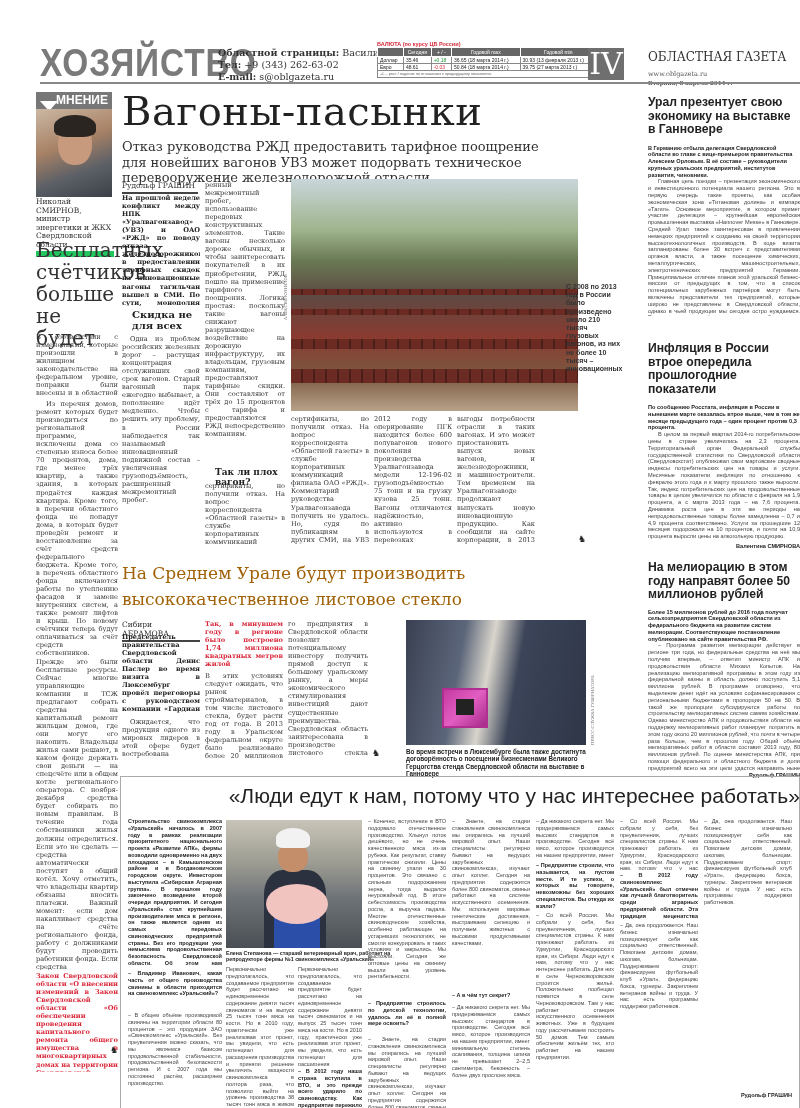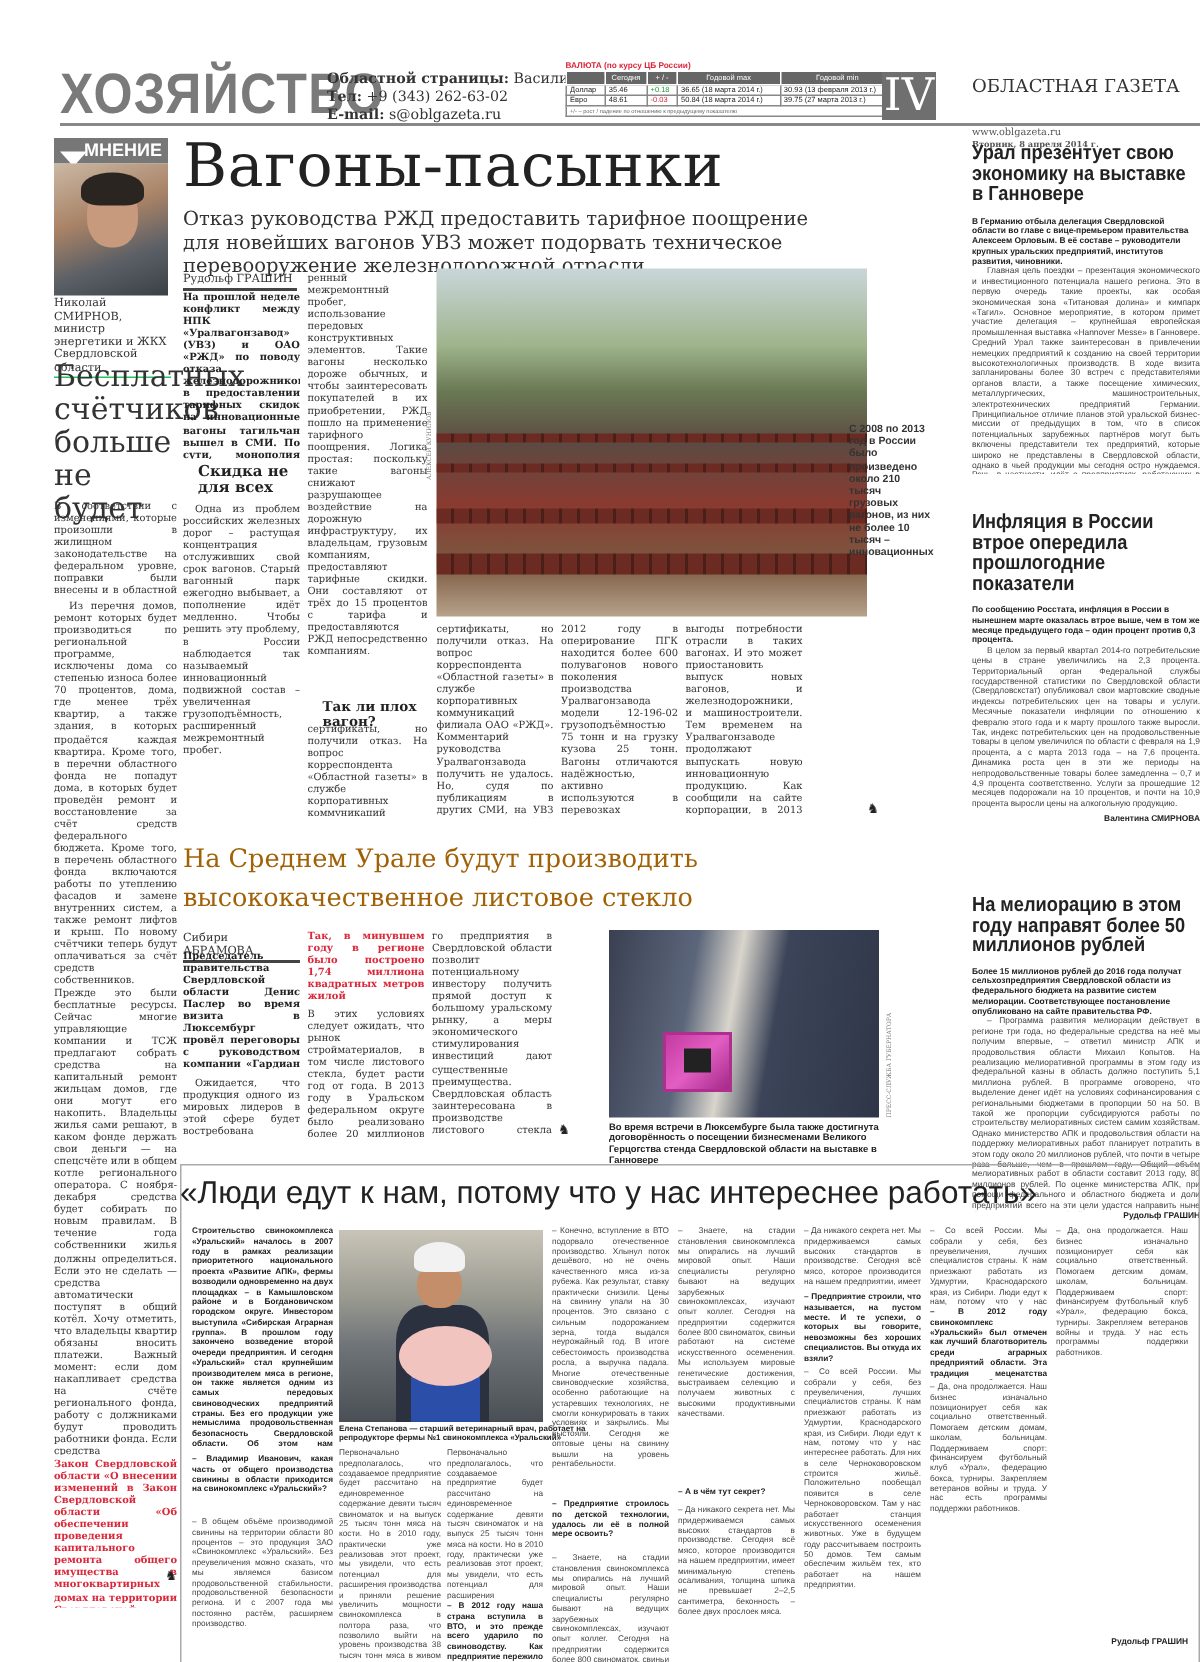--- a/index.html
+++ b/index.html
@@ -10,29 +10,29 @@
   .editor b { font-weight: bold; }
   .fx { left: 377px; top: 41px; width: 220px; font-family: "Liberation Sans", sans-serif; }
   .fx-title { font-size: 5.5px; font-weight: bold; color: #d8283a; }
   .fx table { border-collapse: collapse; width: 100%; font-size: 5px; }
   .fx th { background: #666; color: #fff; font-weight: normal; padding: 1px 2px; border: 1px solid #fff; }
   .fx td { border: 1px solid #888; padding: 0 2px; }
   .fx .up { color: #1a9a3a; } .fx .down { color: #d8283a; }
   .fx-note { font-size: 3.8px; color: #666; border: 1px solid #888; border-top: none; padding: 1px 2px; }
   .pagenum { left: 588px; top: 48px; width: 36px; height: 32px; background: #6f6f6f; color: #fff; font-size: 30px; text-align: center; line-height: 32px; font-family: "DejaVu Serif", serif; }
   .paper { left: 648px; top: 50px; font-size: 12px; color: #333; }
-  .paper .url { font-size: 6.5px; color: #555; margin-top: 20px; }
+  .paper .url { font-size: 6.5px; color: #555; margin-top: 6px; }
   .paper .date { font-size: 5.5px; color: #555; font-weight: bold; margin-top: 2px; }
   .rule { left: 40px; top: 82px; width: 760px; height: 2px; background: #888; }
   .opinion-tag { left: 36px; top: 92px; width: 76px; height: 17px; background: #777; color: #fff; font-family: "Liberation Sans", sans-serif; font-weight: bold; font-size: 12px; text-align: right; padding-right: 4px; line-height: 17px; }
   .opinion-tri { left: 40px; top: 101px; width: 0; height: 0; border-left: 9px solid transparent; border-right: 9px solid transparent; border-top: 10px solid #fff; }
   .portrait { left: 36px; top: 109px; width: 76px; height: 88px; background: linear-gradient(160deg, #cbb8a4 0%, #a88266 40%, #5b5f66 70%, #3b3f46 100%); }
   .portrait .face { position: absolute; left: 22px; top: 14px; width: 34px; height: 42px; border-radius: 45%; background: #c79a7e; }
   .portrait .hair { position: absolute; left: 18px; top: 6px; width: 42px; height: 22px; border-radius: 50% 50% 30% 30%; background: #2b2522; }
-  .caption-author { left: 36px; top: 198px; width: 78px; font-size: 7.5px; line-height: 8.5px; color: #333; border-bottom: 1px solid #22c55e; padding-bottom: 2px; }
+  .caption-author { left: 36px; top: 198px; width: 78px; font-size: 7.5px; line-height: 8.5px; color: #333; border-bottom: 6px solid #22c55e; padding-bottom: 2px; }
   .side-head { left: 36px; top: 239px; width: 82px; font-size: 20px; line-height: 22px; color: #333; }
   .col-text { font-size: 6.6px; line-height: 8.05px; color: #333; text-align: justify; overflow: hidden; }
   .col-text.bold { font-weight: bold; color: #222; }
   .col-text.red { color: #d8283a; font-weight: bold; }
   .headline1 { left: 122px; top: 88px; font-size: 40px; color: #222; letter-spacing: 0.5px; }
   .sub1 { left: 122px; top: 139px; width: 440px; font-size: 13px; line-height: 15.5px; color: #333; }
   .byline { font-size: 7.5px; color: #333; border-bottom: 2px solid #444; padding-bottom: 2px; }
   .photo-train { left: 291px; top: 179px; width: 287px; height: 232px; overflow: hidden; background: linear-gradient(180deg, #c9d6da 0%, #9fb48c 22%, #6a7a54 35%, #5c4a42 50%, #8a3a30 68%, #7a5a40 85%, #b8a28a 100%); }
   .photo-train .strip { position: absolute; left: 0; width: 100%; height: 6px; background: repeating-linear-gradient(90deg, #6b2a22 0 10px, #4a1f1a 10px 12px); }
   .photo-credit { left: 283px; top: 320px; font-size: 4px; color: #777; transform: rotate(-90deg); transform-origin: left top; }
@@ -41,21 +41,21 @@
   .rhead { font-family: "Liberation Sans", sans-serif; font-weight: bold; font-size: 13.5px; line-height: 13.5px; color: #222; transform: scaleX(0.9); transform-origin: left; width: 170px; }
   .rlead { font-family: "Liberation Sans", sans-serif; font-weight: bold; font-size: 5.6px; line-height: 6.8px; color: #222; }
   .rbody { font-family: "Liberation Sans", sans-serif; font-size: 5.6px; line-height: 6.8px; color: #444; text-align: justify; }
   .rsign { font-family: "Liberation Sans", sans-serif; font-weight: bold; font-size: 5.6px; text-align: right; color: #222; }
   .headline2 { left: 122px; top: 560px; width: 470px; font-size: 17px; line-height: 26px; color: #a16207; }
   .photo-meet { left: 406px; top: 620px; width: 180px; height: 125px; background: linear-gradient(100deg, #3a4052 0%, #5c667a 30%, #d9d5cc 45%, #3b4458 60%, #2f3648 100%); overflow: hidden; }
   .photo-meet .box { position: absolute; left: 36px; top: 68px; width: 46px; height: 40px; background: linear-gradient(135deg, #c43aa0, #e35ec2, #a42a8a); border: 2px solid #b02e90; }
   .photo-meet .box::after { content: ""; position: absolute; left: 12px; top: 9px; width: 18px; height: 16px; background: #222; }
   .meet-cap { left: 406px; top: 748px; width: 190px; font-family: "Liberation Sans", sans-serif; font-weight: bold; font-size: 6.3px; line-height: 7.4px; color: #222; }
   .interview-box { left: 120px; top: 776px; width: 680px; height: 332px; border: 1px solid #aaa; border-bottom: none; }
-  .headline3 { left: 120px; top: 784px; width: 680px; text-align: left; font-family: "Liberation Sans", sans-serif; font-size: 21px; color: #222; }
+  .headline3 { left: 120px; top: 784px; width: 680px; text-align: right; font-family: "Liberation Sans", sans-serif; font-size: 21px; color: #222; }
   .photo-pig { left: 226px; top: 820px; width: 136px; height: 128px; background: linear-gradient(180deg, #c9c4b8 0%, #9a9a90 35%, #6f7478 60%, #4a4f55 100%); overflow: hidden; }
   .photo-pig .cap { position: absolute; left: 50px; top: 8px; width: 34px; height: 20px; border-radius: 50% 50% 20% 20%; background: #f2f2f2; }
   .photo-pig .face { position: absolute; left: 52px; top: 22px; width: 30px; height: 30px; border-radius: 45%; background: #c48e6a; }
   .photo-pig .body { position: absolute; left: 38px; top: 50px; width: 62px; height: 80px; background: #2c3140; border-radius: 30% 30% 0 0; }
   .photo-pig .apron { position: absolute; left: 48px; top: 80px; width: 46px; height: 50px; background: #2b4fa8; }
   .photo-pig .pig { position: absolute; left: 40px; top: 64px; width: 62px; height: 40px; border-radius: 50%; background: #f2c4c0; }
   .pig-cap { left: 226px; top: 950px; width: 180px; font-family: "Liberation Sans", sans-serif; font-weight: bold; font-size: 5.3px; line-height: 6.3px; color: #222; }
   .iv-text { font-family: "Liberation Sans", sans-serif; font-size: 5.5px; line-height: 6.75px; color: #444; text-align: justify; overflow: hidden; }
   .iv-text.q { font-weight: bold; color: #222; }
   .iv-text.lead { font-weight: bold; color: #222; }
@@ -155,21 +155,21 @@
   <div class="rhead">Урал презентует свою экономику на выставке в Ганновере</div>
   <div class="rlead" style="margin-top:9px;">В Германию отбыла делегация Свердловской области во главе с вице-премьером правительства Алексеем Орловым. В её составе – руководители крупных уральских предприятий, институтов развития, чиновники.</div>
   <div class="rbody" style="text-indent:10px; height:138px; overflow:hidden;">Главная цель поездки – презентация экономического и инвестиционного потенциала нашего региона. Это в первую очередь такие проекты, как особая экономическая зона «Титановая долина» и кимпарк «Тагил». Основное мероприятие, в котором примет участие делегация – крупнейшая европейская промышленная выставка «Hannover Messe» в Ганновере. Средний Урал также заинтересован в привлечении немецких предприятий к созданию на своей территории высокотехнологичных производств. В ходе визита запланированы более 30 встреч с представителями органов власти, а также посещение химических, металлургических, машиностроительных, электротехнических предприятий Германии. Принципиальное отличие планов этой уральской бизнес-миссии от предыдущих в том, что в список потенциальных зарубежных партнёров могут быть включены представители тех предприятий, которые широко не представлены в Свердловской области, однако в чьей продукции мы сегодня остро нуждаемся. Речь, в частности, идёт о предприятиях, работающих в сфере жилищно-коммунального хозяйства.</div>
 </div>
 <div class="abs rcol" style="top:341px;">
   <div class="rhead">Инфляция в России втрое опередила прошлогодние показатели</div>
   <div class="rlead" style="margin-top:9px;">По сообщению Росстата, инфляция в России в нынешнем марте оказалась втрое выше, чем в том же месяце предыдущего года – один процент против 0,3 процента.</div>
   <div class="rbody" style="text-indent:10px; height:112px; overflow:hidden;">В целом за первый квартал 2014-го потребительские цены в стране увеличились на 2,3 процента. Территориальный орган Федеральной службы государственной статистики по Свердловской области (Свердловскстат) опубликовал свои мартовские сводные индексы потребительских цен на товары и услуги. Месячные показатели инфляции по отношению к февралю этого года и к марту прошлого также выросли. Так, индекс потребительских цен на продовольственные товары в целом увеличился по области с февраля на 1,9 процента, а с марта 2013 года – на 7,6 процента. Динамика роста цен в эти же периоды на непродовольственные товары более замедленна – 0,7 и 4,9 процента соответственно. Услуги за прошедшие 12 месяцев подорожали на 10 процентов, и почти на 10,9 процента выросли цены на алкогольную продукцию.</div>
   <div class="rsign">Валентина СМИРНОВА</div>
 </div>
-<div class="abs rcol" style="top:560px;margin-top:36px;">
+<div class="abs rcol" style="top:560px;">
   <div class="rhead">На мелиорацию в этом году направят более 50 миллионов рублей</div>
   <div class="rlead" style="margin-top:8px;">Более 15 миллионов рублей до 2016 года получат сельхозпредприятия Свердловской области из федерального бюджета на развитие систем мелиорации. Соответствующее постановление опубликовано на сайте правительства РФ.</div>
   <div class="rbody" style="text-indent:10px; height:130px; overflow:hidden;">– Программа развития мелиорации действует в регионе три года, но федеральные средства на неё мы получим впервые, – ответил министр АПК и продовольствия области Михаил Копытов. На реализацию мелиоративной программы в этом году из федеральной казны в область должно поступить 5,1 миллиона рублей. В программе оговорено, что выделение денег идёт на условиях софинансирования с региональными бюджетами в пропорции 50 на 50. В такой же пропорции субсидируются работы по строительству мелиоративных систем самим хозяйствам. Однако министерство АПК и продовольствия области на поддержку мелиоративных работ планирует потратить в этом году около 20 миллионов рублей, что почти в четыре раза больше, чем в прошлом году. Общий объём мелиоративных работ в области составит 2013 году, 80 миллионов рублей. По оценке министерства АПК, при помощи федерального и областного бюджета и доли предприятий всего на эти цели удастся направить ныне более 50 миллионов рублей.</div>
   <div class="rsign">Рудольф ГРАШИН</div>
 </div>
 
 <div class="abs headline2">На Среднем Урале будут производить высококачественное листовое стекло</div>
 <div class="abs byline" style="left:122px; top:620px; width:78px;">Сибири АБРАМОВА</div>
 <div class="abs col-text bold" style="left:122px; top:633px; width:78px; height:80px;">Председатель правительства Свердловской области Денис Паслер во время визита в Люксембург провёл переговоры с руководством компании «Гардиан Юроп С.а.р.л.». Речь шла о размещении в нашем регионе предприятия по выпуску высококачественного листового стекла по флоат-технологии.</div>
 <div class="abs col-text" style="left:122px; top:718px; width:78px; height:40px; text-indent:8px;">Ожидается, что продукция одного из мировых лидеров в этой сфере будет востребована строительными компаниями. Как известно, Свердловская область отличается высокими темпами строительства жилья.</div>

